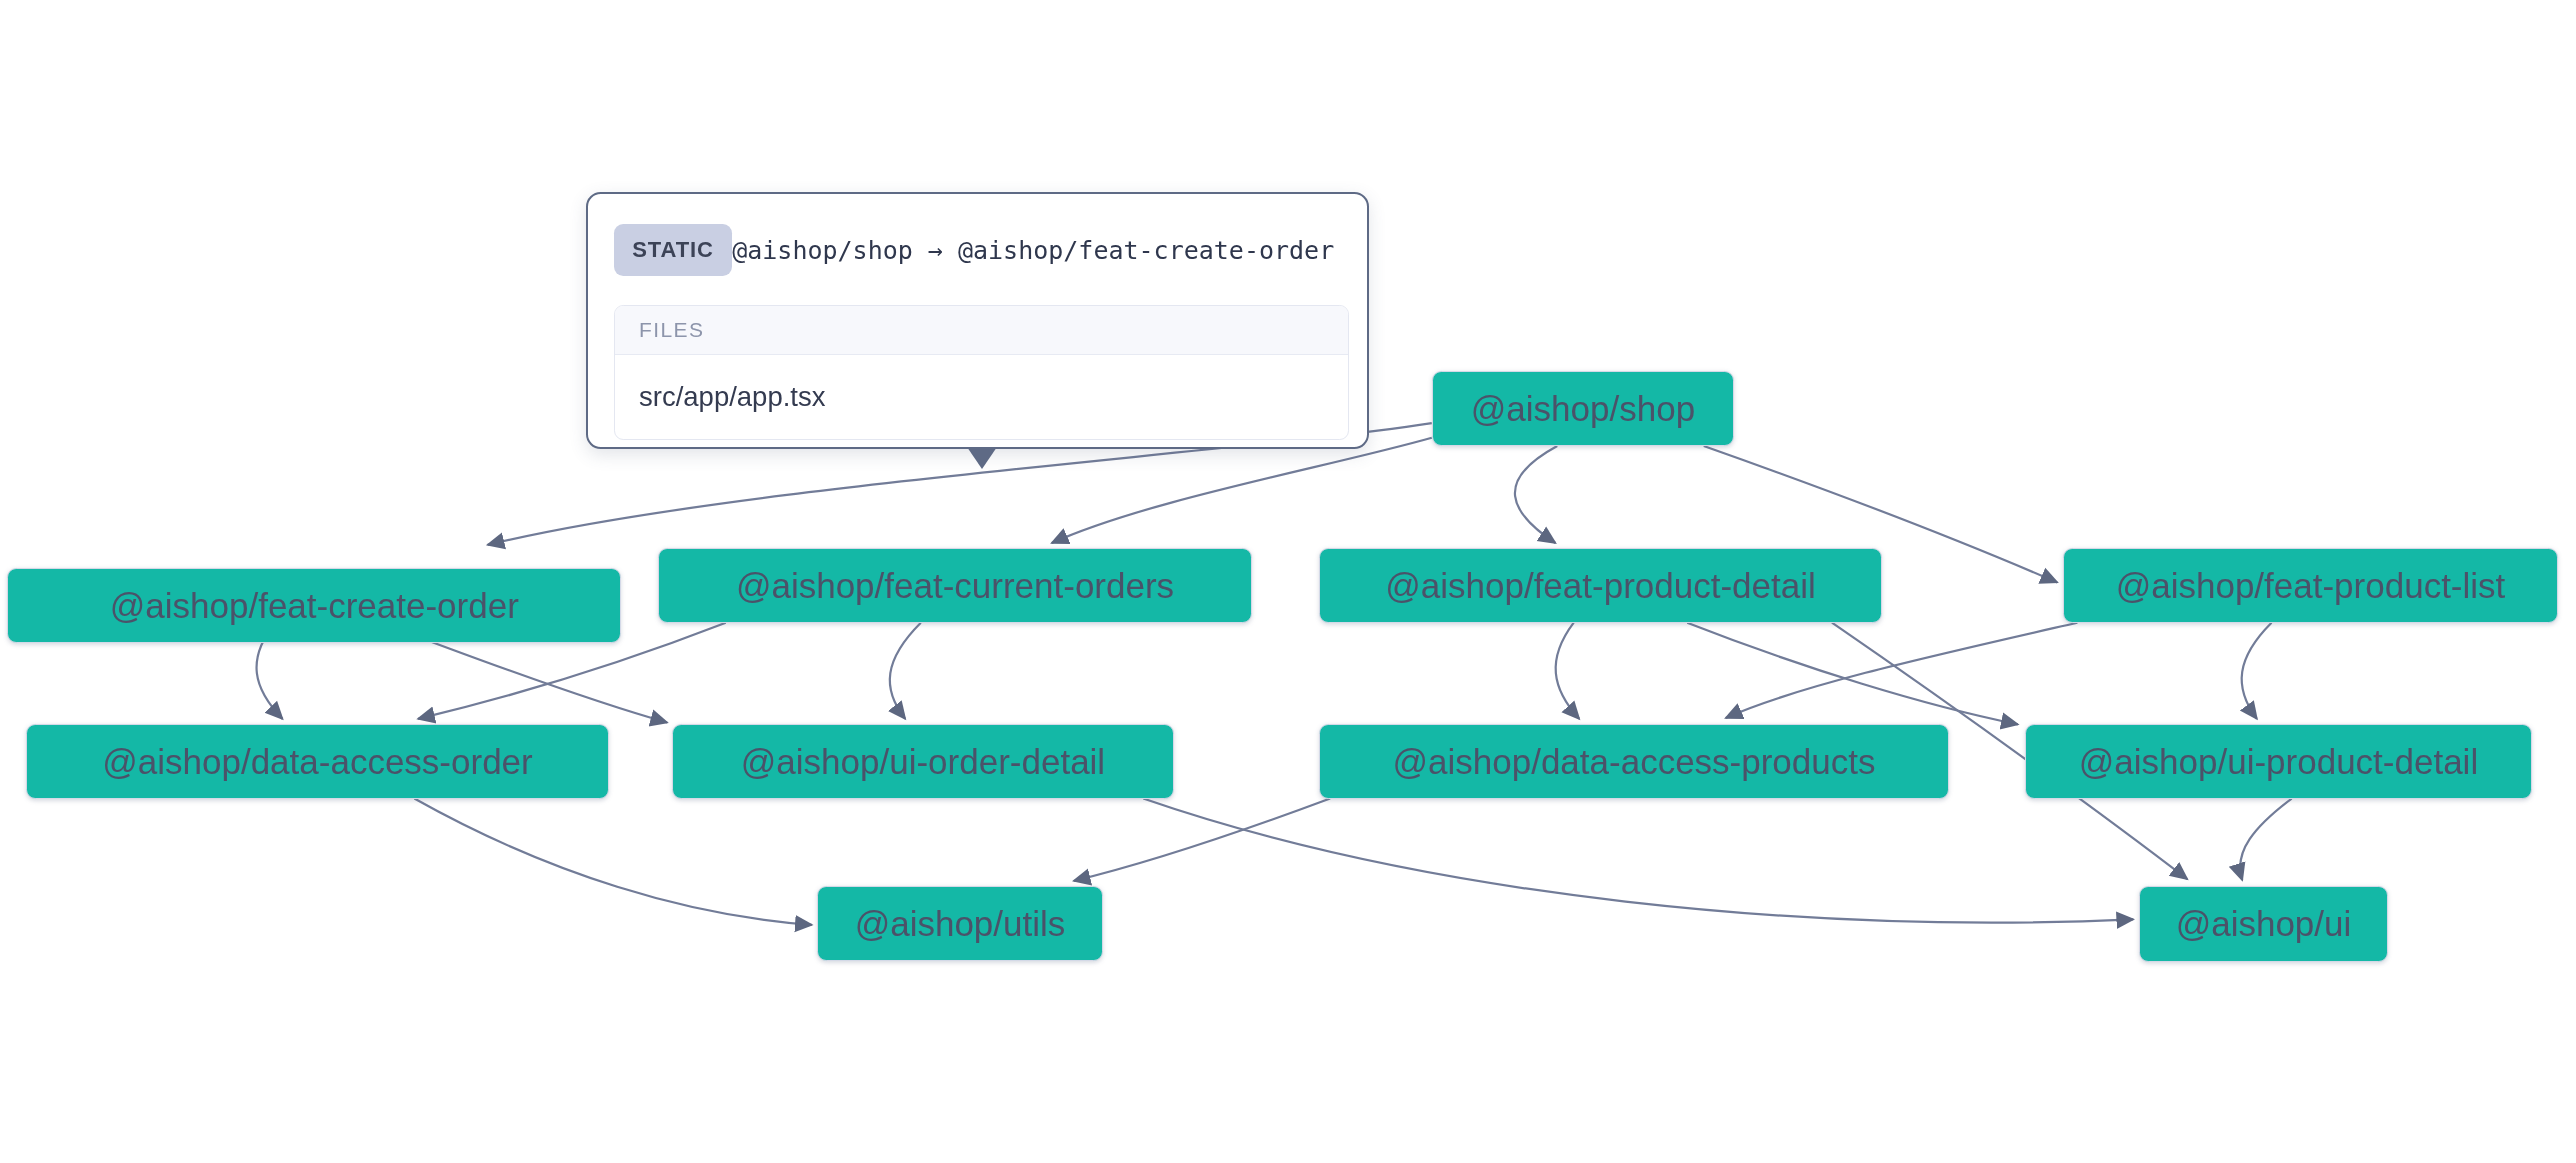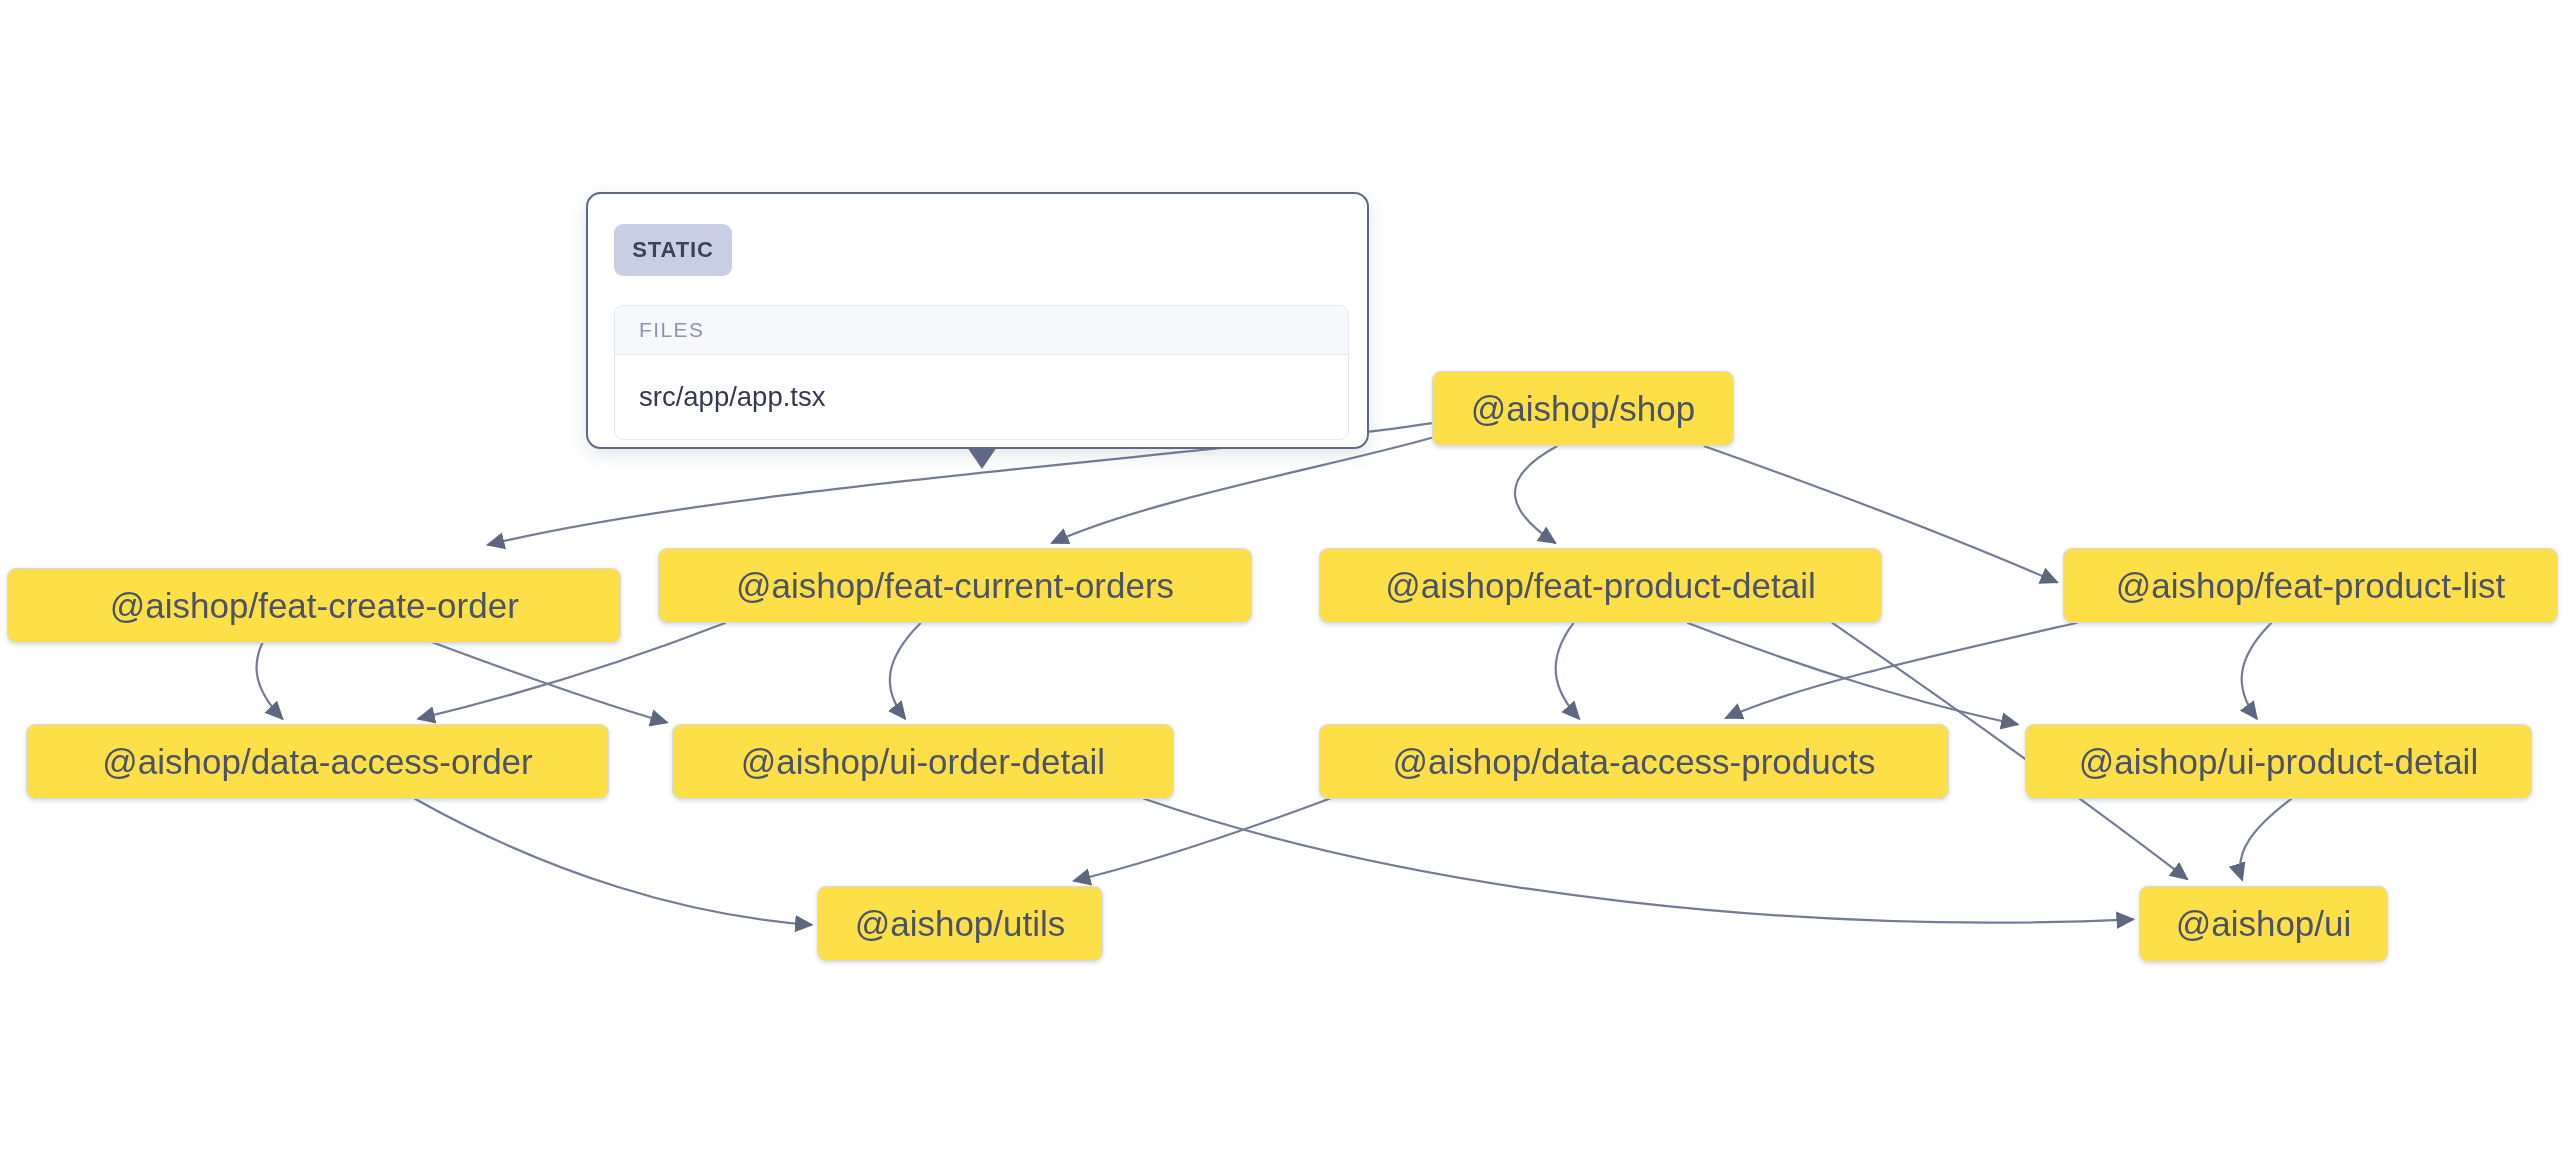--- a/index.html
+++ b/index.html
@@ -6,21 +6,21 @@
   body{
     width:2576px;height:1163px;position:relative;overflow:hidden;
     background:#ffffff;
     font-family:"Liberation Sans", sans-serif;
   }
   #edges-layer{position:absolute;left:0;top:0;width:2576px;height:1163px;z-index:1;}
   .edge{fill:none;stroke:#727c98;stroke-width:2.4;cursor:pointer;}
   #nodes-layer{position:absolute;left:0;top:0;width:0;height:0;z-index:2;}
   .node{
     position:absolute;box-sizing:border-box;
-    background:#fde047;border:0.9px solid #d4d9e7;border-radius:9.2px;
+    background:#14b8a6;border:0.9px solid #d4d9e7;border-radius:9.2px;
     box-shadow:0 1.8px 4.6px rgba(100,110,140,0.25);
     display:flex;align-items:center;justify-content:center;
     color:#4b5269;font-size:35px;cursor:pointer;white-space:nowrap;
   }
   .tooltip{
     position:absolute;left:586px;top:192px;width:783px;height:257px;box-sizing:border-box;
     background:#ffffff;border:2.7px solid #5e6a85;border-radius:14.7px;
     box-shadow:0 5.5px 16.5px rgba(70,80,110,0.15);
     padding:30px 18.3px 0 26px;z-index:10;
   }
@@ -108,20 +108,21 @@
       <span>@aishop/utils</span>
     </div>
     <div class="node" style="left: 2139px; top: 886px; width: 249px; height: 76px;">
       <span>@aishop/ui</span>
     </div>
   </div>
 
 <div class="tooltip">
   <div class="tooltip-row">
     <span class="badge">STATIC</span>
+    <span class="edge-label">@aishop/shop → @aishop/feat-create-order</span>
   </div>
   <div class="files-card">
     <div class="files-header">FILES</div>
     <div class="file-row">src/app/app.tsx</div>
   </div>
   <div class="tooltip-arrow"></div>
 </div>
 
 
 </body></html>

